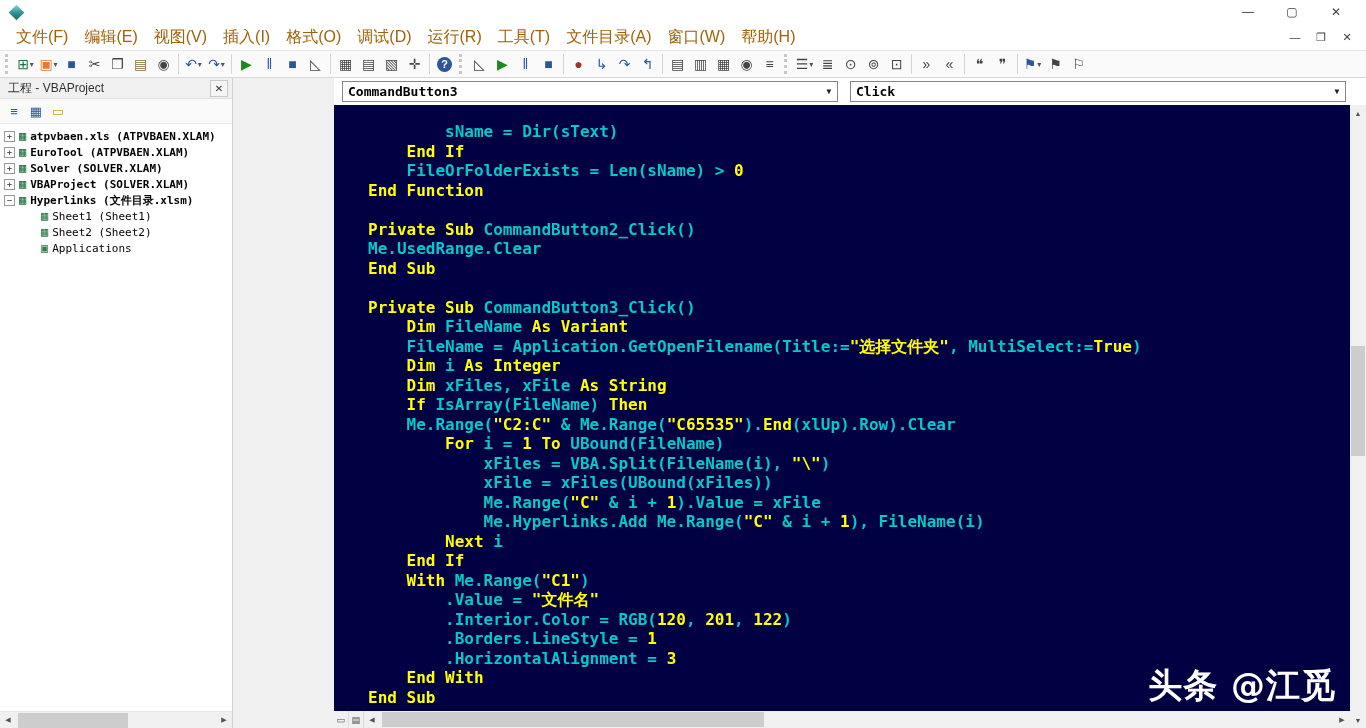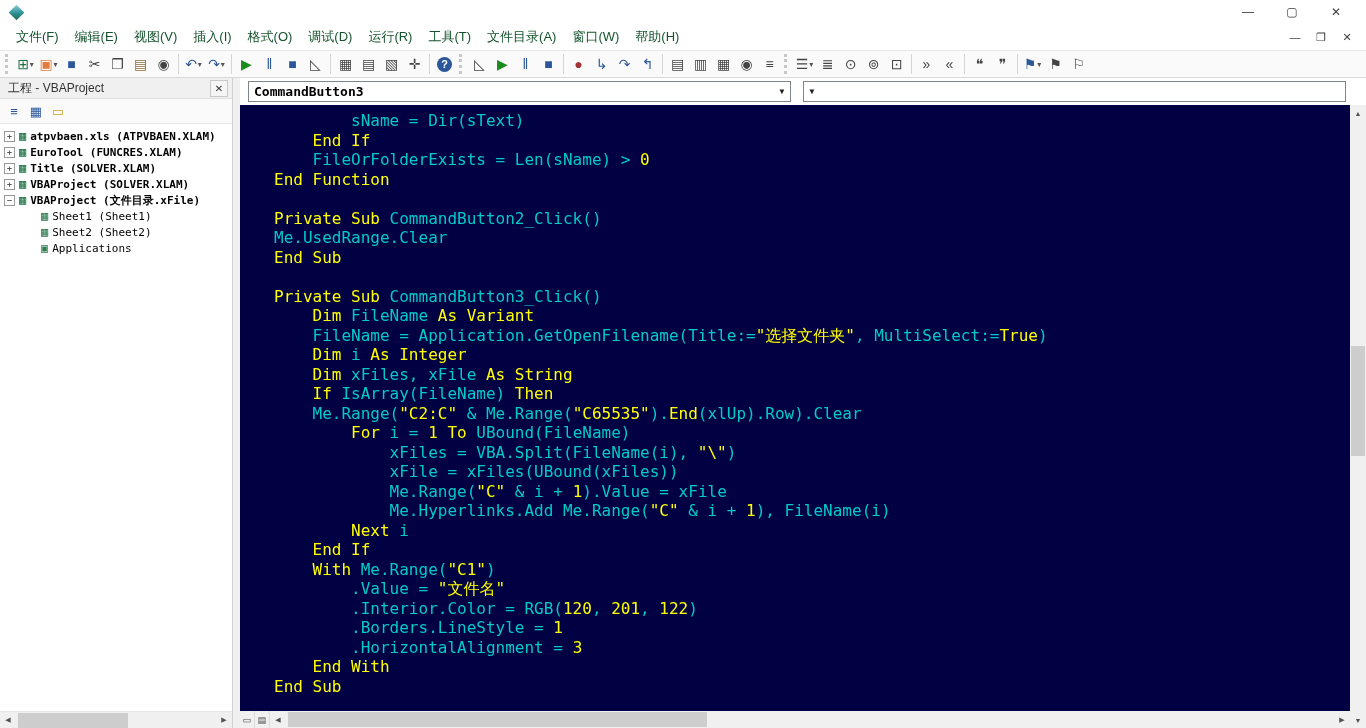--- a/index.html
+++ b/index.html
@@ -9,35 +9,35 @@
   
   .titlebar{height:24px;display:flex;align-items:center;padding:0 8px;background:#fff;flex:0 0 auto;}
   .app-icon{width:13px;height:13px;margin:0 9px 0 2px;background:linear-gradient(135deg,#8fd3d8 0%,#2e8f96 55%,#1d6b4f 100%);transform:rotate(45deg) scale(.85);flex:0 0 auto;}
   .title-text{font-size:13px;color:#8c8c8c;white-space:nowrap;}
   .win-controls{margin-left:auto;display:flex;}
   .win-btn{width:44px;height:22px;border:none;background:transparent;font-size:12px;color:#404040;cursor:default;}
 
   
   .menubar{height:26px;display:flex;align-items:center;background:#fff;flex:0 0 auto;}
   .menu-items{display:flex;padding-left:8px;}
-  .menu-item{padding:4px 8px;font-size:13px;color:#14532d;white-space:nowrap;}
+  .menu-item{padding:4px 8px;font-size:16px;color:#a16207;white-space:nowrap;}
   .mdi-controls{margin-left:auto;display:flex;padding-right:6px;}
   .mdi-btn{width:26px;height:20px;border:1px solid transparent;background:transparent;font-size:11px;color:#404040;}
 
   
   .toolbar{height:28px;background:#fafafa;border-top:1px solid #e7e7e7;border-bottom:1px solid #d9d9d9;display:flex;align-items:center;padding:0 2px;overflow:hidden;flex:0 0 auto;}
   .tb-grip{width:5px;height:20px;border-left:3px dotted #c8c8c8;margin:0 4px 0 3px;flex:0 0 auto;}
   .tb-sep{width:1px;height:20px;background:#d5d5d5;margin:0 3px;flex:0 0 auto;}
   .tb-btn{height:24px;min-width:23px;border:none;background:transparent;display:flex;align-items:center;justify-content:center;font-size:14px;padding:0 1px;flex:0 0 auto;}
   .tb-glyph{display:inline-block;}
   .tb-caret{font-size:8px;color:#555;margin-left:1px;}
   .tb-badge .tb-glyph{background:#2b579a;color:#fff !important;border-radius:50%;width:15px;height:15px;font-size:11px;line-height:15px;text-align:center;font-weight:bold;}
 
   
-  .main{flex:1;display:flex;min-height:0;background:#f0f0f0;}
+  .main{flex:1;display:flex;min-height:0;background:#f0f0f0;gap:47px;}
 
   
   .project-panel{width:233px;display:flex;flex-direction:column;background:#fff;border-right:1px solid #d0d0d0;flex:0 0 auto;}
   .panel-title{height:21px;background:#f0f0f0;border-bottom:1px solid #e0e0e0;display:flex;align-items:center;padding:0 4px 0 8px;font-size:12px;color:#333;flex:0 0 auto;}
   .panel-close{margin-left:auto;width:18px;height:17px;border:1px solid #c8c8c8;background:#f5f5f5;font-size:10px;color:#333;}
   .panel-tools{height:25px;display:flex;align-items:center;background:#fafafa;border-bottom:1px solid #e6e6e6;padding-left:3px;flex:0 0 auto;}
   .pt-btn{width:22px;height:21px;border:none;background:transparent;font-size:13px;}
   .tree{flex:1;overflow:hidden;padding-top:4px;font-family:"DejaVu Sans Mono",monospace;}
   .tree-row{height:16px;display:flex;align-items:center;white-space:nowrap;}
   .tree-expand{width:11px;height:11px;border:1px solid #9a9a9a;background:#fff;font-size:9px;line-height:9px;text-align:center;margin-right:4px;flex:0 0 auto;color:#333;}
@@ -48,21 +48,21 @@
 
   .splitter{width:7px;background:#f0f0f0;flex:0 0 auto;}
 
   
   .code-window{flex:1;position:relative;background:#ec4899;min-width:0;}
   .combo-row{position:absolute;left:0;right:0;top:0;height:27px;background:#fff;display:flex;align-items:center;gap:12px;padding:2px 20px 3px 8px;}
   .combo{flex:1;height:21px;border:1px solid #7f8589;background:#fff;display:flex;align-items:center;font-family:"DejaVu Sans Mono",monospace;min-width:0;}
   .combo-text{font-size:13px;font-weight:bold;padding-left:5px;flex:1;white-space:nowrap;overflow:hidden;}
   .combo-arrow{width:16px;text-align:center;font-size:8px;color:#222;flex:0 0 auto;}
   .code-area{position:absolute;left:0;right:16px;top:27px;bottom:17px;background:var(--code-bg,#000042);overflow:hidden;}
-  .code-text{padding:6px 0 0 34px;font-family:"DejaVu Sans Mono",monospace;font-size:16px;line-height:19.5px;white-space:pre;}
+  .code-text{padding:17px 0 0 34px;font-family:"DejaVu Sans Mono",monospace;font-size:16px;line-height:19.5px;white-space:pre;font-weight:bold;}
   .code-line{height:19.5px;}
   .tk-k{color:var(--kw,#ffff00);text-align:right;}
   .tk-n{color:var(--id,#00caca);}
   .tk-s{color:var(--str,#ffff00);}
   .tk-m{color:var(--num,#ffff00);}
   .watermark{position:absolute;right:14px;bottom:2px;color:#ffffff;font-size:34px;font-weight:bold;font-family:"DejaVu Sans",sans-serif;letter-spacing:1px;white-space:nowrap;}
 
   
   .vscroll{position:absolute;right:0;top:27px;bottom:0;width:16px;background:#f0f0f0;display:flex;flex-direction:column;}
   .sb-btn{flex:0 0 16px;width:16px;height:16px;display:flex;align-items:center;justify-content:center;font-size:7px;color:#505050;background:#f0f0f0;}
@@ -275,36 +275,36 @@
         </div>
       <div class="tree">
           <div class="tree-row" style="padding-left: 4px;">
             <span class="tree-expand">+</span>
             <span class="tree-icon" style="color: rgb(30, 113, 69);">▦</span>
             <span class="tree-label bold">atpvbaen.xls (ATPVBAEN.XLAM)</span>
           </div>
           <div class="tree-row" style="padding-left: 4px;">
             <span class="tree-expand">+</span>
             <span class="tree-icon" style="color: rgb(30, 113, 69);">▦</span>
-            <span class="tree-label bold">EuroTool (FUNCRES.XLAM)</span>
+            <span class="tree-label bold">EuroTool (ATPVBAEN.XLAM)</span>
           </div>
           <div class="tree-row" style="padding-left: 4px;">
             <span class="tree-expand">+</span>
             <span class="tree-icon" style="color: rgb(30, 113, 69);">▦</span>
-            <span class="tree-label bold">Title (SOLVER.XLAM)</span>
+            <span class="tree-label bold">Solver (SOLVER.XLAM)</span>
           </div>
           <div class="tree-row" style="padding-left: 4px;">
             <span class="tree-expand">+</span>
             <span class="tree-icon" style="color: rgb(30, 113, 69);">▦</span>
             <span class="tree-label bold">VBAProject (SOLVER.XLAM)</span>
           </div>
           <div class="tree-row" style="padding-left: 4px;">
             <span class="tree-expand">−</span>
             <span class="tree-icon" style="color: rgb(30, 113, 69);">▦</span>
-            <span class="tree-label bold">VBAProject (文件目录.xFile)</span>
+            <span class="tree-label bold">Hyperlinks (文件目录.xlsm)</span>
           </div>
           <div class="tree-row" style="padding-left: 26px;">
             <span class="tree-expand hidden"></span>
             <span class="tree-icon" style="color: rgb(46, 125, 79);">▦</span>
             <span class="tree-label">Sheet1 (Sheet1)</span>
           </div>
           <div class="tree-row" style="padding-left: 26px;">
             <span class="tree-expand hidden"></span>
             <span class="tree-icon" style="color: rgb(46, 125, 79);">▦</span>
             <span class="tree-label">Sheet2 (Sheet2)</span>
@@ -326,26 +326,28 @@
 
     <div class="splitter"></div>
 
     <div class="code-window">
       <div class="combo-row">
         <div class="combo">
           <span class="combo-text">CommandButton3</span>
           <span class="combo-arrow">▼</span>
         </div>
         <div class="combo">
+          <span class="combo-text">Click</span>
           <span class="combo-arrow">▼</span>
         </div>
       </div>
 
       <div class="code-area">
         <div class="code-text"><div class="code-line"><span class="tk-n">        sName = Dir(sText)</span></div><div class="code-line"><span class="tk-n">    </span><span class="tk-k">End If</span></div><div class="code-line"><span class="tk-n">    FileOrFolderExists = Len(sName) &gt; </span><span class="tk-m">0</span></div><div class="code-line"><span class="tk-k">End Function</span></div><div class="code-line">&nbsp;</div><div class="code-line"><span class="tk-k">Private Sub </span><span class="tk-n">CommandButton2_Click()</span></div><div class="code-line"><span class="tk-n">Me.UsedRange.Clear</span></div><div class="code-line"><span class="tk-k">End Sub</span></div><div class="code-line">&nbsp;</div><div class="code-line"><span class="tk-k">Private Sub </span><span class="tk-n">CommandButton3_Click()</span></div><div class="code-line"><span class="tk-n">    </span><span class="tk-k">Dim </span><span class="tk-n">FileName </span><span class="tk-k">As Variant</span></div><div class="code-line"><span class="tk-n">    FileName = Application.GetOpenFilename(Title:=</span><span class="tk-s">"选择文件夹"</span><span class="tk-n">, MultiSelect:=</span><span class="tk-k">True</span><span class="tk-n">)</span></div><div class="code-line"><span class="tk-n">    </span><span class="tk-k">Dim </span><span class="tk-n">i </span><span class="tk-k">As Integer</span></div><div class="code-line"><span class="tk-n">    </span><span class="tk-k">Dim </span><span class="tk-n">xFiles, xFile </span><span class="tk-k">As String</span></div><div class="code-line"><span class="tk-n">    </span><span class="tk-k">If </span><span class="tk-n">IsArray(FileName) </span><span class="tk-k">Then</span></div><div class="code-line"><span class="tk-n">    Me.Range(</span><span class="tk-s">"C2:C"</span><span class="tk-n"> &amp; Me.Range(</span><span class="tk-s">"C65535"</span><span class="tk-n">).</span><span class="tk-k">End</span><span class="tk-n">(xlUp).Row).Clear</span></div><div class="code-line"><span class="tk-n">        </span><span class="tk-k">For </span><span class="tk-n">i = </span><span class="tk-m">1</span><span class="tk-n"> </span><span class="tk-k">To</span><span class="tk-n"> UBound(FileName)</span></div><div class="code-line"><span class="tk-n">            xFiles = VBA.Split(FileName(i), </span><span class="tk-s">"\"</span><span class="tk-n">)</span></div><div class="code-line"><span class="tk-n">            xFile = xFiles(UBound(xFiles))</span></div><div class="code-line"><span class="tk-n">            Me.Range(</span><span class="tk-s">"C"</span><span class="tk-n"> &amp; i + </span><span class="tk-m">1</span><span class="tk-n">).Value = xFile</span></div><div class="code-line"><span class="tk-n">            Me.Hyperlinks.Add Me.Range(</span><span class="tk-s">"C"</span><span class="tk-n"> &amp; i + </span><span class="tk-m">1</span><span class="tk-n">), FileName(i)</span></div><div class="code-line"><span class="tk-n">        </span><span class="tk-k">Next</span><span class="tk-n"> i</span></div><div class="code-line"><span class="tk-n">    </span><span class="tk-k">End If</span></div><div class="code-line"><span class="tk-n">    </span><span class="tk-k">With</span><span class="tk-n"> Me.Range(</span><span class="tk-s">"C1"</span><span class="tk-n">)</span></div><div class="code-line"><span class="tk-n">        .Value = </span><span class="tk-s">"文件名"</span></div><div class="code-line"><span class="tk-n">        .Interior.Color = RGB(</span><span class="tk-m">120</span><span class="tk-n">, </span><span class="tk-m">201</span><span class="tk-n">, </span><span class="tk-m">122</span><span class="tk-n">)</span></div><div class="code-line"><span class="tk-n">        .Borders.LineStyle = </span><span class="tk-m">1</span></div><div class="code-line"><span class="tk-n">        .HorizontalAlignment = </span><span class="tk-m">3</span></div><div class="code-line"><span class="tk-n">    </span><span class="tk-k">End With</span></div><div class="code-line"><span class="tk-k">End Sub</span></div></div>
+        <div class="watermark">头条 @江觅</div>
       </div>
 
       <div class="vscroll">
         <span class="sb-btn">▲</span>
         <span class="sb-track-v">
             <span class="sb-thumb-v"></span>
           </span>
         <span class="sb-btn">▼</span>
       </div>
 

